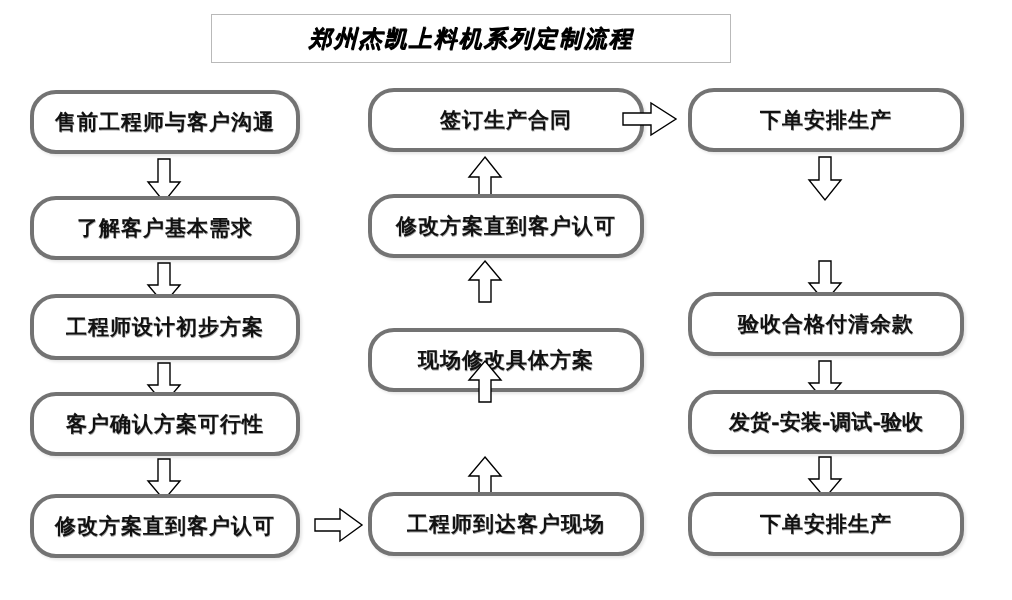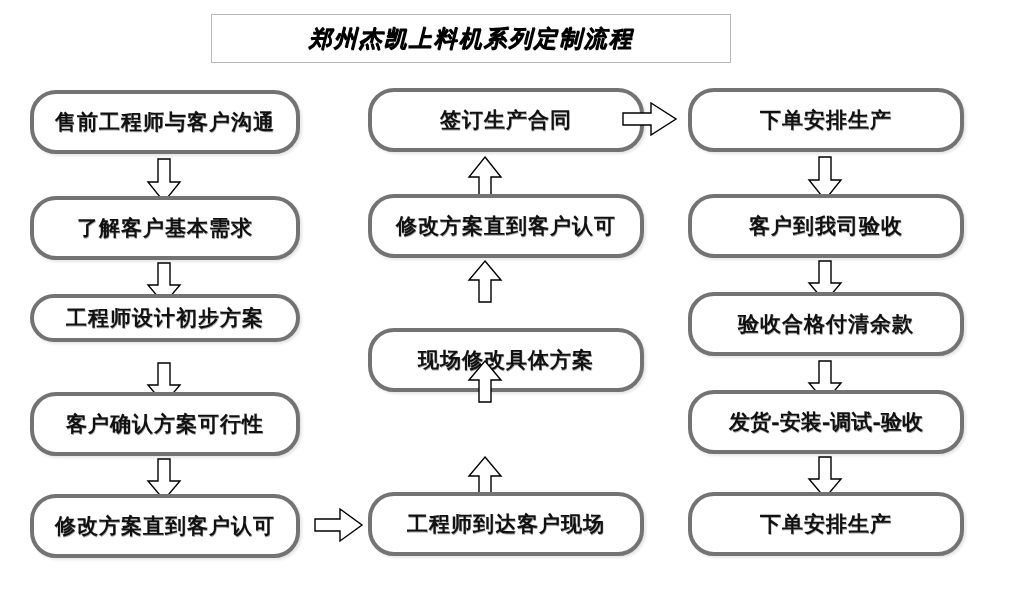--- a/index.html
+++ b/index.html
@@ -106,21 +106,21 @@
   <div class="node" style="left:30px; top:196px; width:270px; height:64px;">
     <span class="node-label">了解客户基本需求</span>
   </div>
 
   <div class="arrow" style="left:147px; top:262px;">
     <svg width="34" height="44" viewBox="0 0 34 44" aria-hidden="true">
       <polygon points="11,1 23,1 23,23 33,23 17,42 1,23 11,23"></polygon>
     </svg>
   </div>
 
-  <div class="node" style="left:30px; top:294px; width:270px; height:48px;">
+  <div class="node" style="left:30px; top:294px; width:270px; height:66px;">
     <span class="node-label">工程师设计初步方案</span>
   </div>
 
   <div class="arrow" style="left:147px; top:362px;">
     <svg width="34" height="44" viewBox="0 0 34 44" aria-hidden="true">
       <polygon points="11,1 23,1 23,23 33,23 17,42 1,23 11,23"></polygon>
     </svg>
   </div>
 
   <div class="node" style="left:30px; top:392px; width:270px; height:64px;">
@@ -193,23 +193,20 @@
   <div class="node" style="left:688px; top:88px; width:276px; height:64px;">
     <span class="node-label">下单安排生产</span>
   </div>
 
   <div class="arrow" style="left:808px; top:156px;">
     <svg width="34" height="46" viewBox="0 0 34 46" aria-hidden="true">
       <polygon points="11,1 23,1 23,24 33,24 17,44 1,24 11,24"></polygon>
     </svg>
   </div>
 
-  <div class="node" style="left:688px; top:194px; width:276px; height:64px;">
-    <span class="node-label">客户到我司验收</span>
-  </div>
 
   <div class="arrow" style="left:808px; top:260px;">
     <svg width="34" height="44" viewBox="0 0 34 44" aria-hidden="true">
       <polygon points="11,1 23,1 23,23 33,23 17,42 1,23 11,23"></polygon>
     </svg>
   </div>
 
   <div class="node" style="left:688px; top:292px; width:276px; height:64px;">
     <span class="node-label">验收合格付清余款</span>
   </div>

